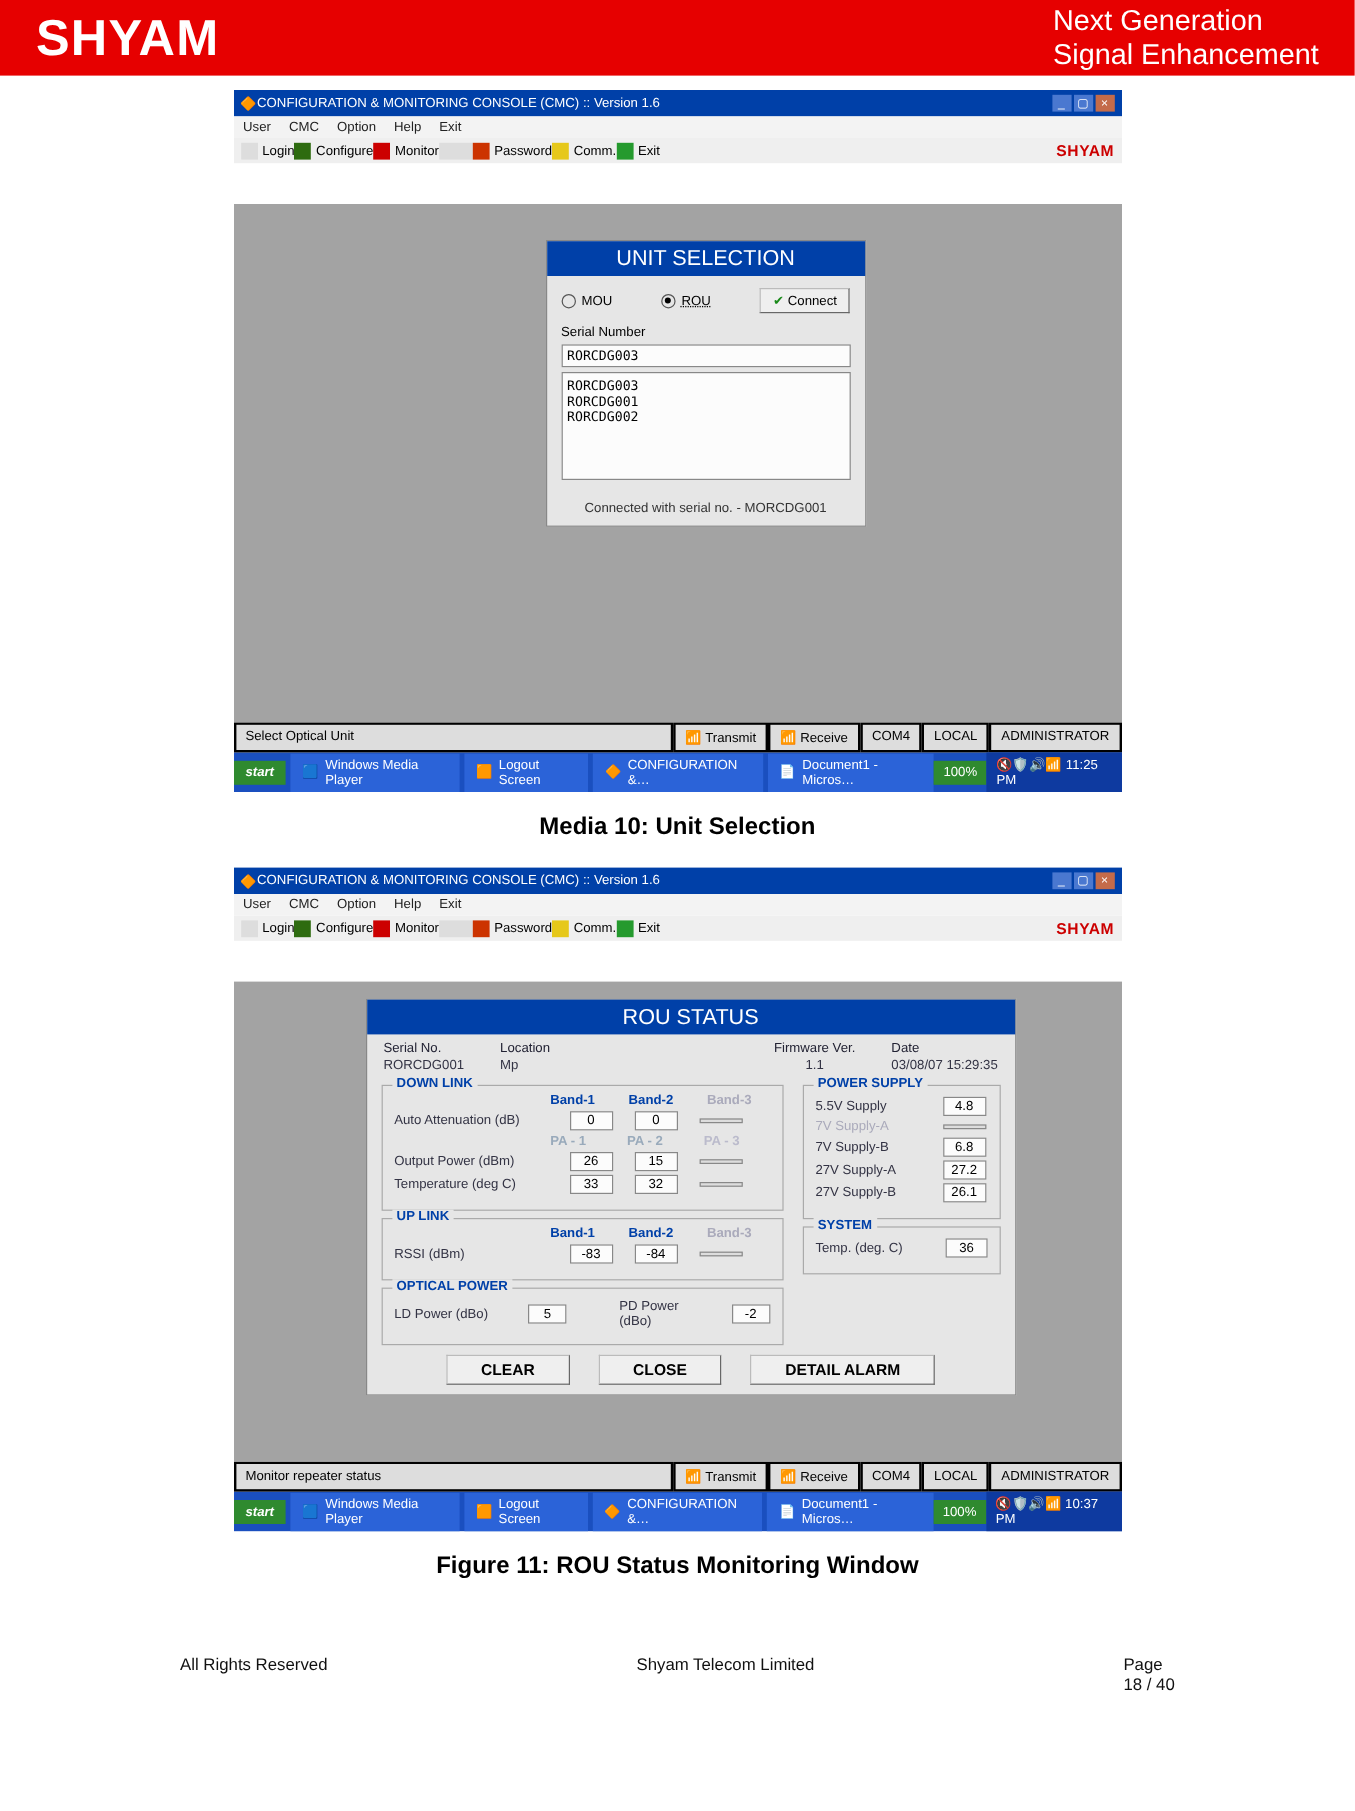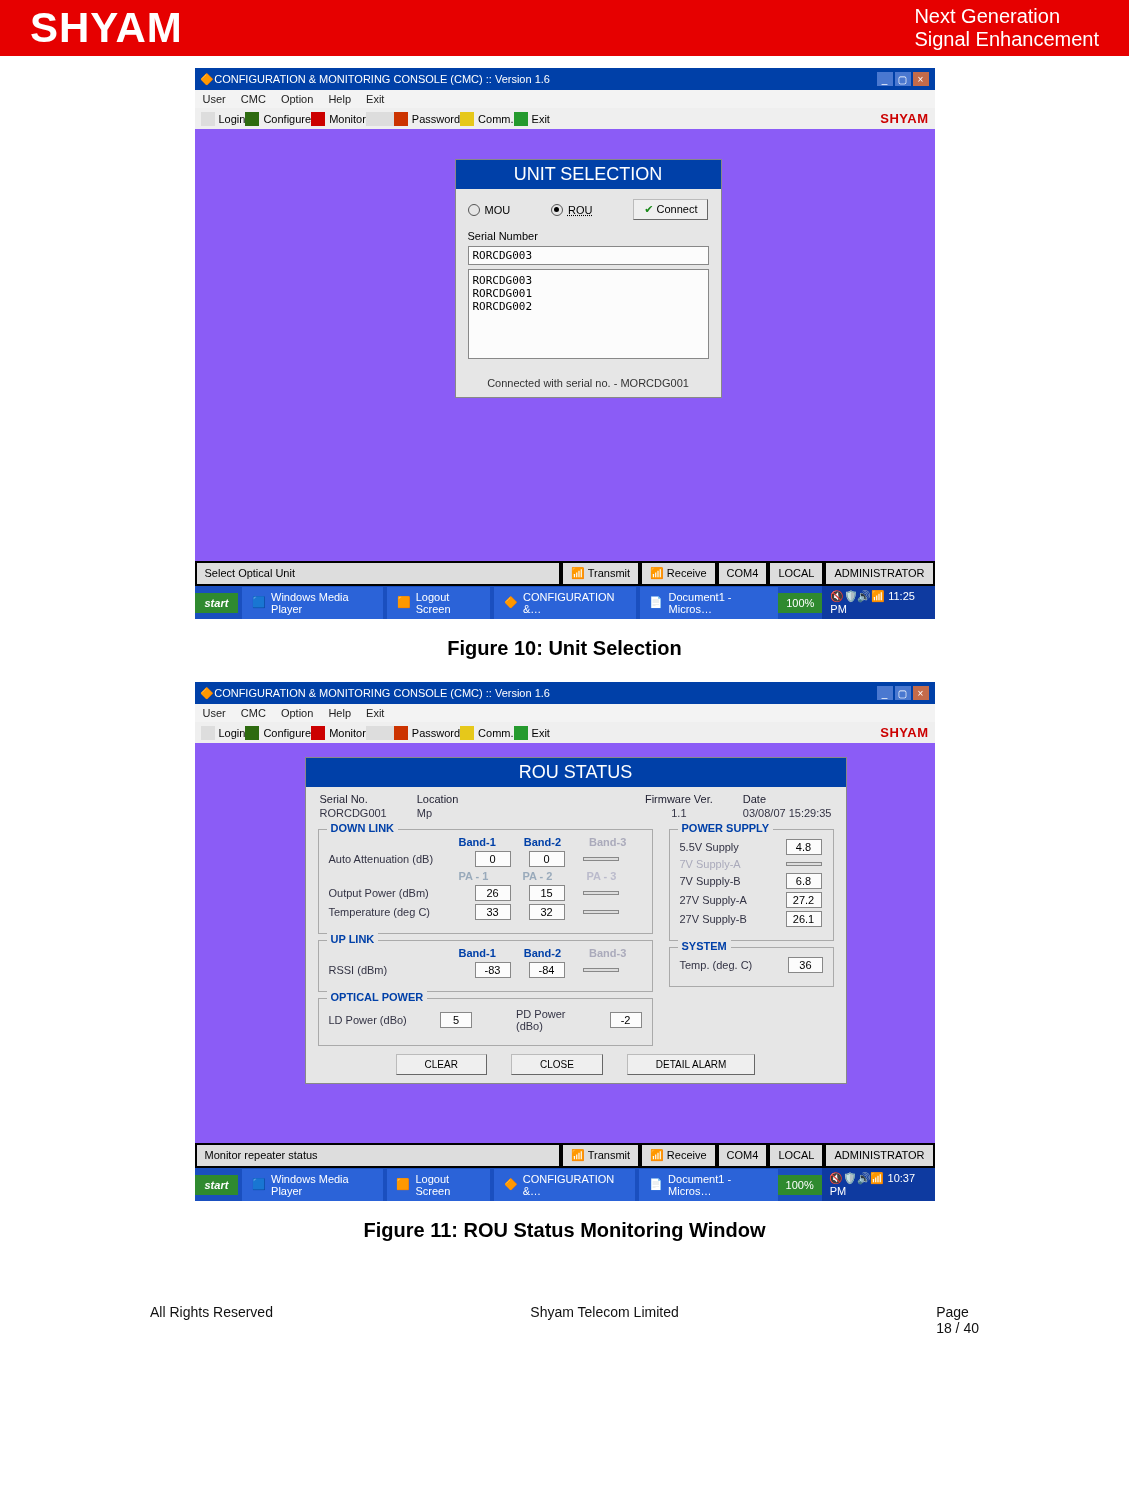--- a/index.html
+++ b/index.html
@@ -1,32 +1,32 @@
 <!DOCTYPE html>
 <html><head>
 <meta charset="utf-8">
 <style>
   body { margin:0; font-family: Arial, Helvetica, sans-serif; background:#fff; color:#000; width:1129px; }
   .hdr { background:#e60000; color:#fff; display:flex; align-items:center; padding:4px 30px; }
   .hdr .logo { font-family: Arial Black, Arial, sans-serif; font-size:42px; font-weight:900; letter-spacing:1px; }
-  .hdr .tag { margin-left:auto; text-align:left; font-size:20px; line-height:1.15; }
+  .hdr .tag { margin-left:auto; text-align:left; font-size:24px; line-height:1.15; }
   .page { padding:12px 130px 30px 130px; }
   .shot { width:740px; margin:0 auto; }
   .titlebar { background:#0040a8; color:#fff; font-size:11px; padding:4px 6px; display:flex; align-items:center; }
   .titlebar .t { flex:1; }
   .winbtns { display:flex; gap:2px; }
   .winbtns span { width:16px; height:14px; background:#4a78d0; display:flex; align-items:center; justify-content:center; font-size:10px; }
   .winbtns .cl { background:#c46b4a; }
   .menubar { background:#f3f3f3; font-size:11px; padding:3px 8px; color:#222; }
   .menubar span { margin-right:12px; }
   .toolbar { background:#efefef; padding:3px 6px; display:flex; align-items:center; gap:0; font-size:11px; }
   .toolbar .swatch { width:14px; height:14px; display:inline-block; vertical-align:middle; }
   .tb-item { display:inline-flex; align-items:center; gap:4px; }
   .tb-logo { margin-left:auto; color:#c00; font-weight:900; font-family:Arial Black,Arial,sans-serif; letter-spacing:0.5px; font-size:13px; }
-  .canvas { background:#8b5cf6; position:relative; }
+  .canvas { background:#a3a3a3; position:relative;margin-top:34px; }
   .canvas.c1 { height:432px; }
   .canvas.c2 { height:400px; }
   .panel { position:absolute; background:#e6e6e6; border:1px solid #888; }
   .panel.p1 { left:260px; top:30px; width:265px; }
   .phead { background:#0040a8; color:#fff; text-align:center; font-size:18px; padding:4px 0; }
   .pbody { padding:10px 12px; font-size:11px; }
   .row { display:flex; align-items:center; gap:20px; }
   .radio { display:inline-flex; align-items:center; gap:5px; }
   .radio .o { width:10px; height:10px; border:1px solid #555; border-radius:50%; display:inline-flex; align-items:center; justify-content:center; }
   .radio .o.sel::after { content:""; width:5px; height:5px; background:#000; border-radius:50%; }
@@ -53,21 +53,21 @@
   .fld .lab { color:#334; }
   .numbox { width:34px; text-align:center; border:1px solid #888; background:#fcfcfc; font-size:11px; display:inline-block; padding:1px 0; }
   .hdrcol { color:#0040a8; font-weight:bold; font-size:11px; }
   .twoCol { display:flex; gap:16px; }
   .twoCol > div { flex:1; }
   .gridHdr { display:flex; gap:28px; margin-left:130px; }
   .gridRow { display:flex; align-items:center; gap:18px; margin:3px 0; }
   .gridRow .lab { width:128px; color:#334; }
   .led { width:10px;height:10px;border:1px solid #777;border-radius:50%;display:inline-block;margin-right:4px; }
   .btns { display:flex; gap:24px; justify-content:center; margin-top:8px; }
-  .btn2 { padding:4px 28px; border:1px outset #bbb; background:#efefef; font-size:10px; font-weight:normal; }
+  .btn2 { padding:4px 28px; border:1px outset #bbb; background:#efefef; font-size:13px; font-weight:bold; }
   .r2 { display:flex; gap:30px; margin:6px 14px 4px 14px; font-size:11px; color:#223; }
   .r2 .col { display:flex; flex-direction:column; }
   .r2 .v { color:#334; margin-top:2px; }
   .ftr { font-size:14px; display:flex; justify-content:space-between; padding:40px 20px 10px 20px; color:#111; }
 </style>
 </head>
 <body>
 
 <div class="hdr">
   <span class="logo">SHYAM</span>
@@ -167,21 +167,21 @@
       <span class="start">start</span>
       <span class="app">🟦 <span>Windows Media Player</span></span>
       <span class="app">🟧 <span>Logout Screen</span></span>
       <span class="app">🔶 <span>CONFIGURATION &amp;…</span></span>
       <span class="app">📄 <span>Document1 - Micros…</span></span>
       <span class="trayL">100%</span>
       <span class="tray">🔇🛡️🔊📶 <span>11:25 PM</span></span>
     </div>
   </div>
 
-  <div class="caption-fig">Figure 10: Unit Selection</div>
+  <div class="caption-fig">Media 10: Unit Selection</div>
 
   <div class="shot">
     <div class="titlebar">
       <span>🔶</span>
       <span class="t">CONFIGURATION &amp; MONITORING CONSOLE (CMC) :: Version 1.6</span>
       <div class="winbtns">
         <span>_</span>
         <span>▢</span>
         <span class="cl">×</span>
       </div>

